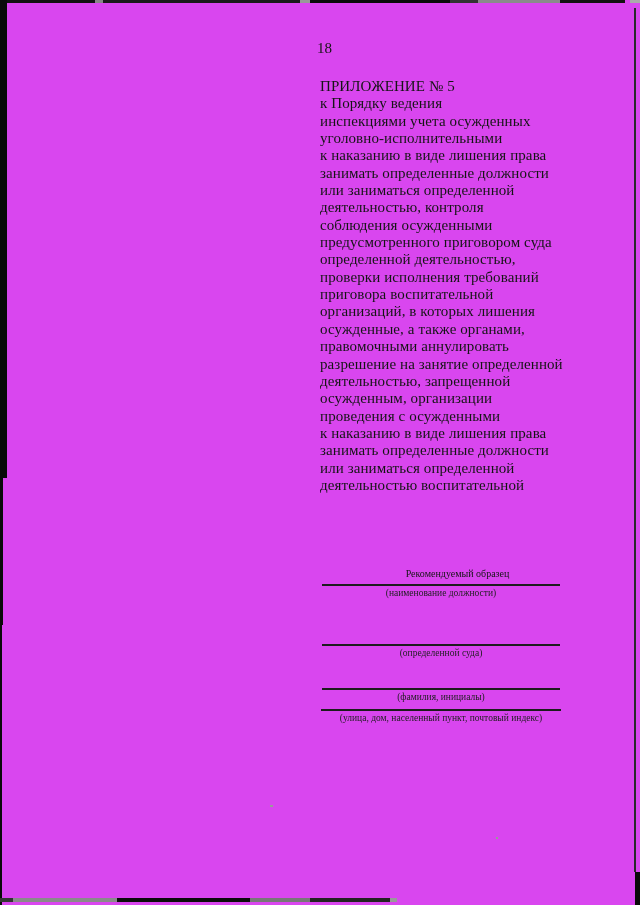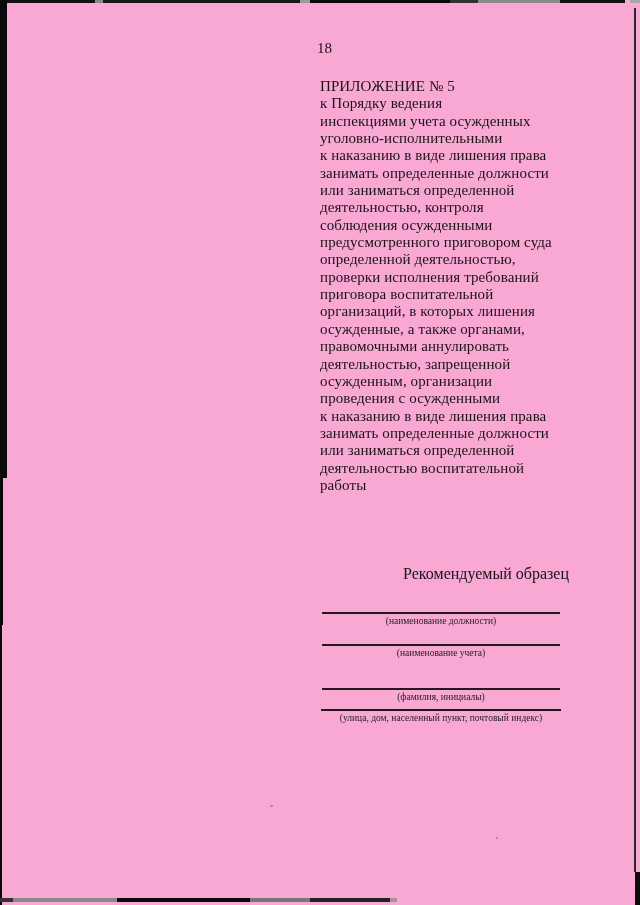--- a/index.html
+++ b/index.html
@@ -4,21 +4,21 @@
 <style>
   html, body {
     margin: 0;
     padding: 0;
     background: #ffffff;
   }
   .page {
     position: relative;
     width: 640px;
     height: 905px;
-    background: #f9a8d4;
+    background: #d946ef;
     overflow: hidden;
     font-family: "Liberation Serif", "DejaVu Serif", serif;
     color: #151515;
   }
   
   .bar { position: absolute; background: #0a0a0a; }
   .left-bar-top    { left: 0; top: 0;    width: 7px; height: 478px; }
   .left-bar-mid    { left: 0; top: 478px; width: 3px; height: 147px; }
   .left-bar-bottom { left: 0; top: 625px; width: 2px; height: 280px; }
   .top-bar-seg     { top: 0; height: 3px; }
@@ -42,46 +42,46 @@
     left: 320px;
     top: 78px;
     width: 256px;
     text-align: left;
     font-size: 15px;
     line-height: 17.35px;
     letter-spacing: 0.1px;
   }
   .sample-label {
     position: absolute;
-    left: 314px;
+    left: 330px;
     top: 565px;
     width: 255px;
-    text-align: right;
-    font-size: 16px;
+    text-align: center;
+    font-size: 10px;
     line-height: 17px;
   }
   
   .form-field {
     position: absolute;
     left: 322px;
     width: 238px;
   }
   .form-field .rule {
     border-top: 2px solid #1c1c1c;
     height: 0;
   }
   .form-field .caption {
     margin-top: 2px;
     text-align: center;
     font-size: 9.5px;
     line-height: 11px;
     color: #1e1e1e;
     white-space: nowrap;
   }
-  .field-0 { top: 612px; }
+  .field-0 { top: 584px; }
   .field-1 { top: 644px; }
   .field-2 { top: 676px; margin-top: 12px; }
   .field-3 { top: 709px; left: 321px; width: 240px; }
 </style>
 </head>
 <body>
 
 <div class="page">
 
   <div class="bar top-bar-seg" style="left:0;width:95px;background:#111"></div>
@@ -123,39 +123,39 @@
       <div>или заниматься определенной</div>
       <div>деятельностью, контроля</div>
       <div>соблюдения осужденными</div>
       <div>предусмотренного приговором суда</div>
       <div>определенной деятельностью,</div>
       <div>проверки исполнения требований</div>
       <div>приговора воспитательной</div>
       <div>организаций, в которых лишения</div>
       <div>осужденные, а также органами,</div>
       <div>правомочными аннулировать</div>
+      <div>разрешение на занятие определенной</div>
       <div>деятельностью, запрещенной</div>
       <div>осужденным, организации</div>
       <div>проведения с осужденными</div>
       <div>к наказанию в виде лишения права</div>
       <div>занимать определенные должности</div>
       <div>или заниматься определенной</div>
       <div>деятельностью воспитательной</div>
-      <div>работы</div>
     </div>
 
   <div class="sample-label">Рекомендуемый образец</div>
 
   <div class="form-field field-0">
     <div class="rule"></div>
     <div class="caption">(наименование должности)</div>
   </div>
   <div class="form-field field-1">
     <div class="rule"></div>
-    <div class="caption">(наименование учета)</div>
+    <div class="caption">(определенной суда)</div>
   </div>
   <div class="form-field field-2">
     <div class="rule"></div>
     <div class="caption">(фамилия, инициалы)</div>
   </div>
   <div class="form-field field-3">
     <div class="rule"></div>
     <div class="caption">(улица, дом, населенный пункт, почтовый индекс)</div>
   </div>
 

